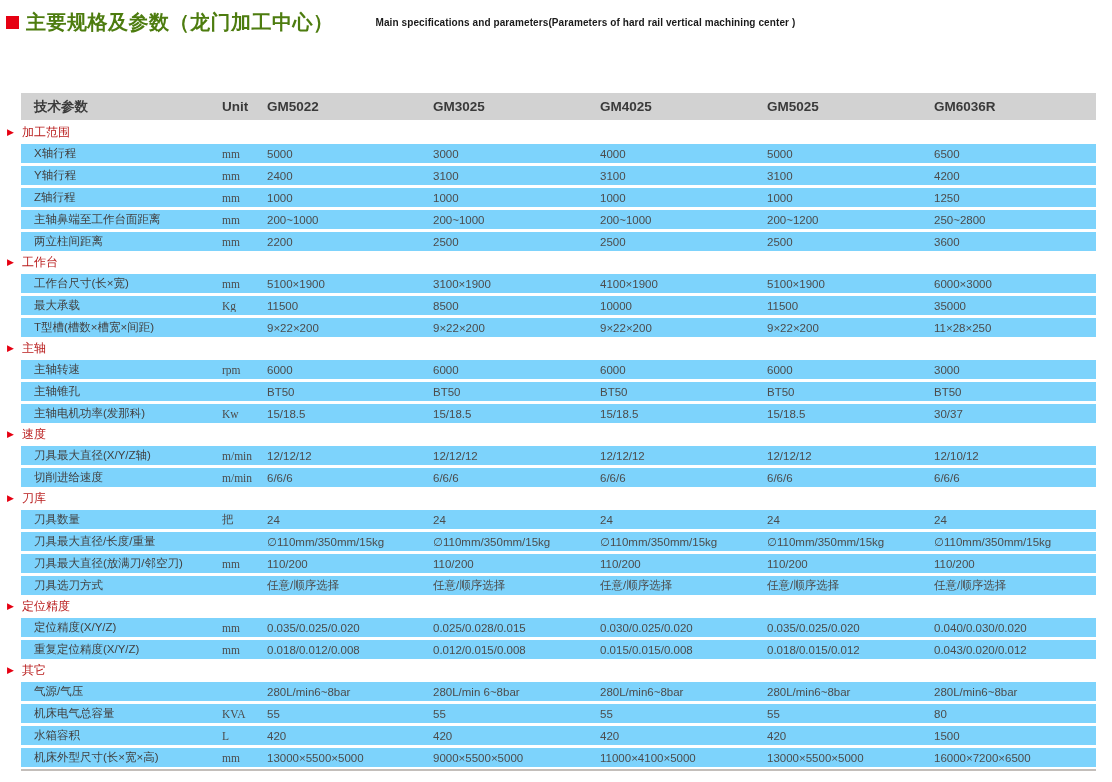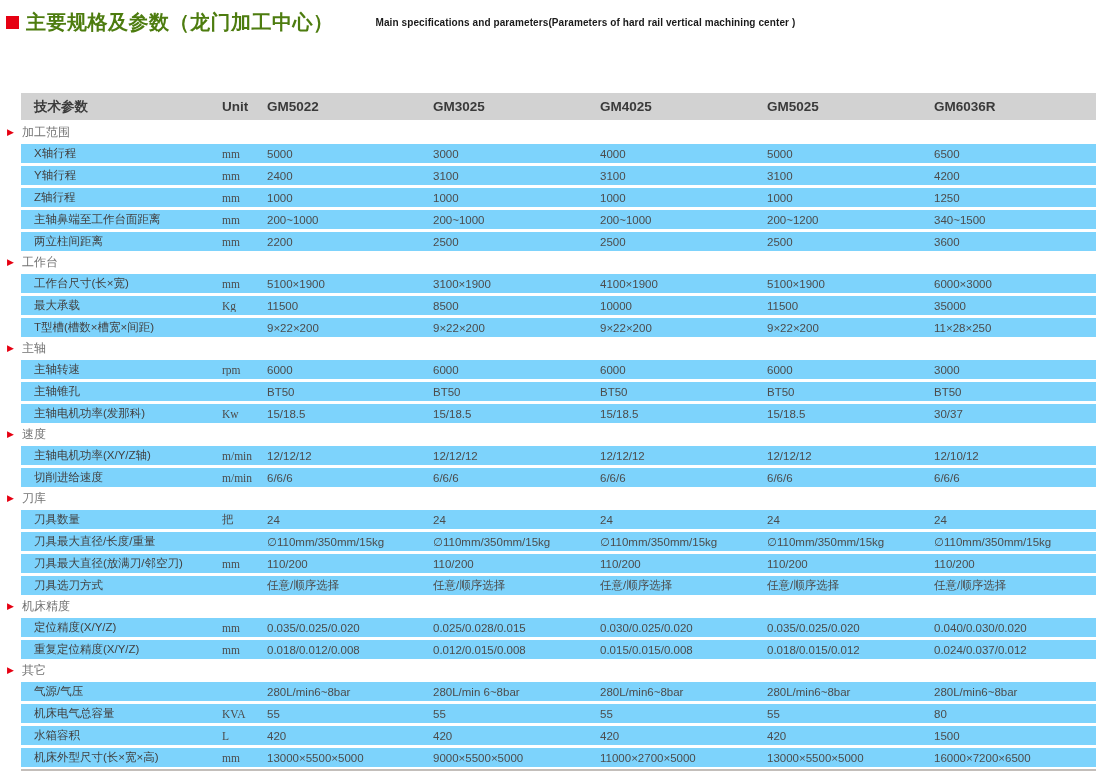--- a/index.html
+++ b/index.html
@@ -18,21 +18,21 @@
   .grid { display:grid; grid-template-columns:199px 45px 166px 167px 167px 167px 164px; align-items:center; }
 
   .header-row { background:#d2d2d2; height:27px; margin-bottom:4px; }
   .header-row .cell { font-size:13.5px; font-weight:bold; color:#3a3a3a; }
 
   .cell { padding-left:2px; overflow:hidden; white-space:nowrap; }
   .cell.param { padding-left:13px; }
 
   .section-row { position:relative; height:17px; margin:2px 0 3px 0; display:flex; align-items:center; background:#fff; }
   .tri { position:absolute; left:-14px; top:1px; font-size:9px; color:#e60012; line-height:15px; }
-  .section-label { font-size:12px; color:#737373; padding-left:1px; }
+  .section-label { font-size:12px; color:#b91c1c; padding-left:1px; }
 
   .data-row { background:#7dd3fc; height:19px; margin-bottom:3px; }
   .data-row .cell { font-size:11.5px; color:#4c4c4c; }
   .data-row .cell.param { color:#424242; font-size:11.5px; }
   .data-row .cell.unit { color:#4c4c4c;font-family:Liberation Serif, serif; }
 
   .bottom-rule { height:2px; background:#c3beba; margin-top:-1px; }
 </style>
 </head>
 <body>
@@ -86,21 +86,21 @@
         <div class="cell value">1000</div>
         <div class="cell value">1250</div>
       </div>
       <div class="grid data-row">
         <div class="cell param">主轴鼻端至工作台面距离</div>
         <div class="cell unit">mm</div>
         <div class="cell value">200~1000</div>
         <div class="cell value">200~1000</div>
         <div class="cell value">200~1000</div>
         <div class="cell value">200~1200</div>
-        <div class="cell value">340~1500</div>
+        <div class="cell value">250~2800</div>
       </div>
       <div class="grid data-row">
         <div class="cell param">两立柱间距离</div>
         <div class="cell unit">mm</div>
         <div class="cell value">2200</div>
         <div class="cell value">2500</div>
         <div class="cell value">2500</div>
         <div class="cell value">2500</div>
         <div class="cell value">3600</div>
       </div>
@@ -164,21 +164,21 @@
         <div class="cell value">15/18.5</div>
         <div class="cell value">15/18.5</div>
         <div class="cell value">15/18.5</div>
         <div class="cell value">30/37</div>
       </div>
       <div class="section-row">
         <div class="tri">▶</div>
         <div class="section-label">速度</div>
       </div>
       <div class="grid data-row">
-        <div class="cell param">主轴电机功率(X/Y/Z轴)</div>
+        <div class="cell param">刀具最大直径(X/Y/Z轴)</div>
         <div class="cell unit">m/min</div>
         <div class="cell value">12/12/12</div>
         <div class="cell value">12/12/12</div>
         <div class="cell value">12/12/12</div>
         <div class="cell value">12/12/12</div>
         <div class="cell value">12/10/12</div>
       </div>
       <div class="grid data-row">
         <div class="cell param">切削进给速度</div>
         <div class="cell unit">m/min</div>
@@ -223,39 +223,39 @@
         <div class="cell param">刀具选刀方式</div>
         <div class="cell unit"></div>
         <div class="cell value">任意/顺序选择</div>
         <div class="cell value">任意/顺序选择</div>
         <div class="cell value">任意/顺序选择</div>
         <div class="cell value">任意/顺序选择</div>
         <div class="cell value">任意/顺序选择</div>
       </div>
       <div class="section-row">
         <div class="tri">▶</div>
-        <div class="section-label">机床精度</div>
+        <div class="section-label">定位精度</div>
       </div>
       <div class="grid data-row">
         <div class="cell param">定位精度(X/Y/Z)</div>
         <div class="cell unit">mm</div>
         <div class="cell value">0.035/0.025/0.020</div>
         <div class="cell value">0.025/0.028/0.015</div>
         <div class="cell value">0.030/0.025/0.020</div>
         <div class="cell value">0.035/0.025/0.020</div>
         <div class="cell value">0.040/0.030/0.020</div>
       </div>
       <div class="grid data-row">
         <div class="cell param">重复定位精度(X/Y/Z)</div>
         <div class="cell unit">mm</div>
         <div class="cell value">0.018/0.012/0.008</div>
         <div class="cell value">0.012/0.015/0.008</div>
         <div class="cell value">0.015/0.015/0.008</div>
         <div class="cell value">0.018/0.015/0.012</div>
-        <div class="cell value">0.024/0.037/0.012</div>
+        <div class="cell value">0.043/0.020/0.012</div>
       </div>
       <div class="section-row">
         <div class="tri">▶</div>
         <div class="section-label">其它</div>
       </div>
       <div class="grid data-row">
         <div class="cell param">气源/气压</div>
         <div class="cell unit"></div>
         <div class="cell value">280L/min6~8bar</div>
         <div class="cell value">280L/min 6~8bar</div>
@@ -279,20 +279,20 @@
         <div class="cell value">420</div>
         <div class="cell value">420</div>
         <div class="cell value">420</div>
         <div class="cell value">1500</div>
       </div>
       <div class="grid data-row">
         <div class="cell param">机床外型尺寸(长×宽×高)</div>
         <div class="cell unit">mm</div>
         <div class="cell value">13000×5500×5000</div>
         <div class="cell value">9000×5500×5000</div>
-        <div class="cell value">11000×2700×5000</div>
+        <div class="cell value">11000×4100×5000</div>
         <div class="cell value">13000×5500×5000</div>
         <div class="cell value">16000×7200×6500</div>
       </div>
       <div class="bottom-rule"></div>
     </div>
 
 </div>
 
 </body></html>

